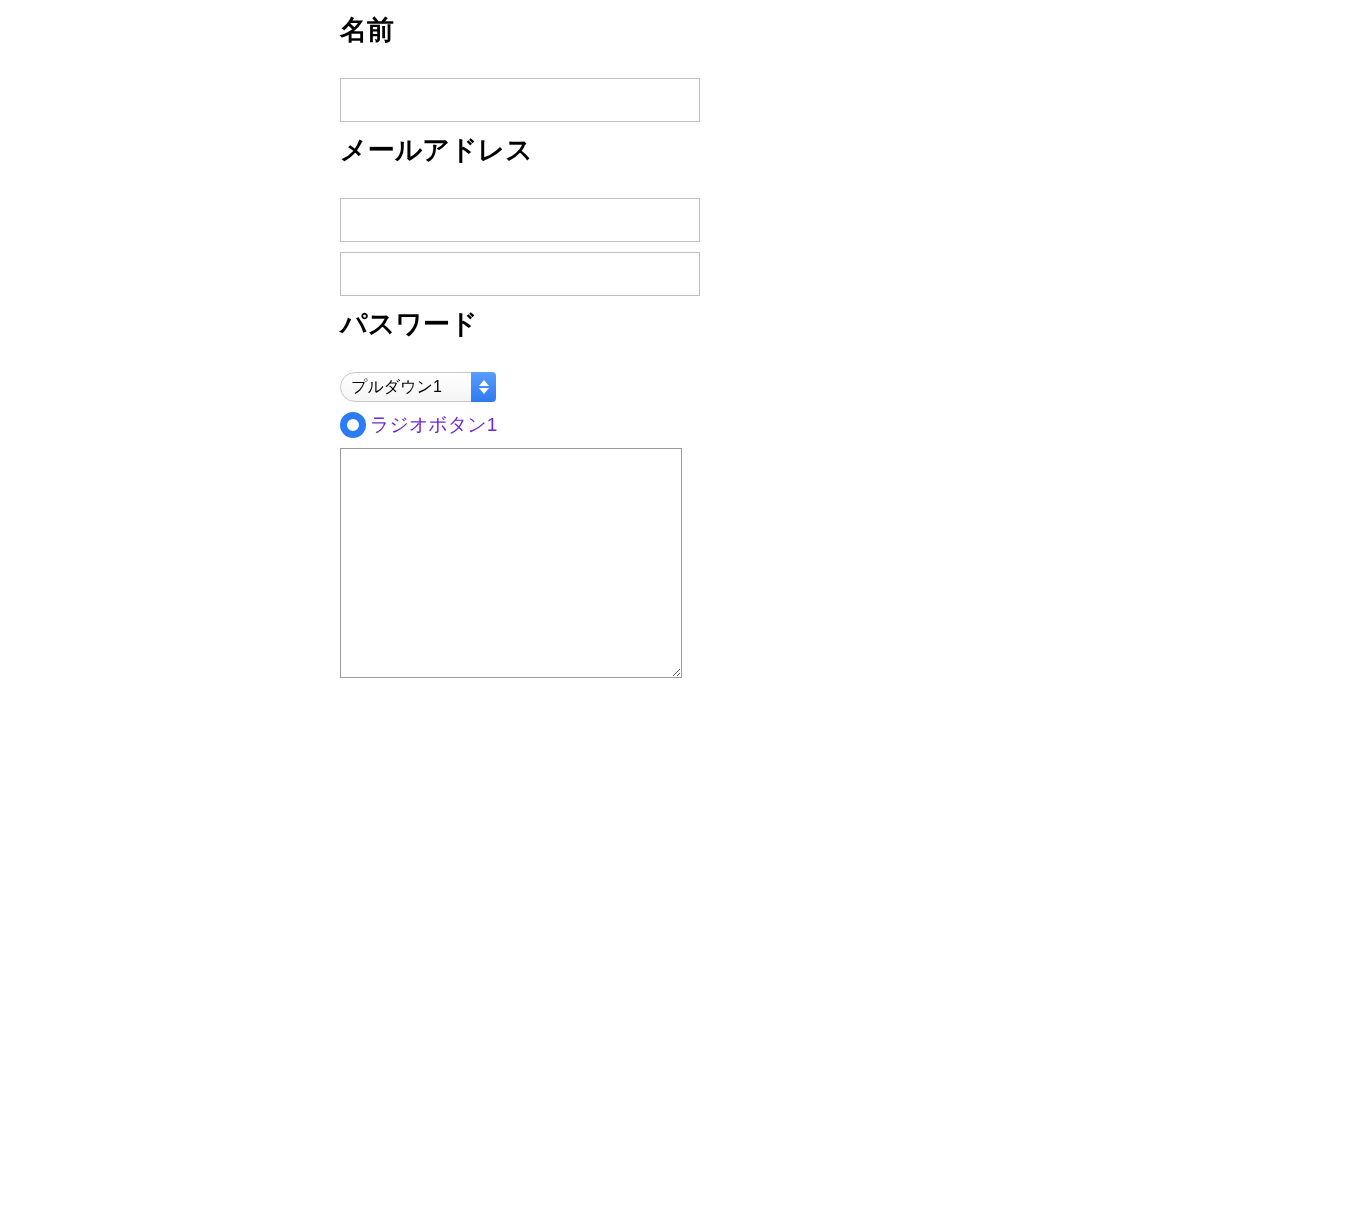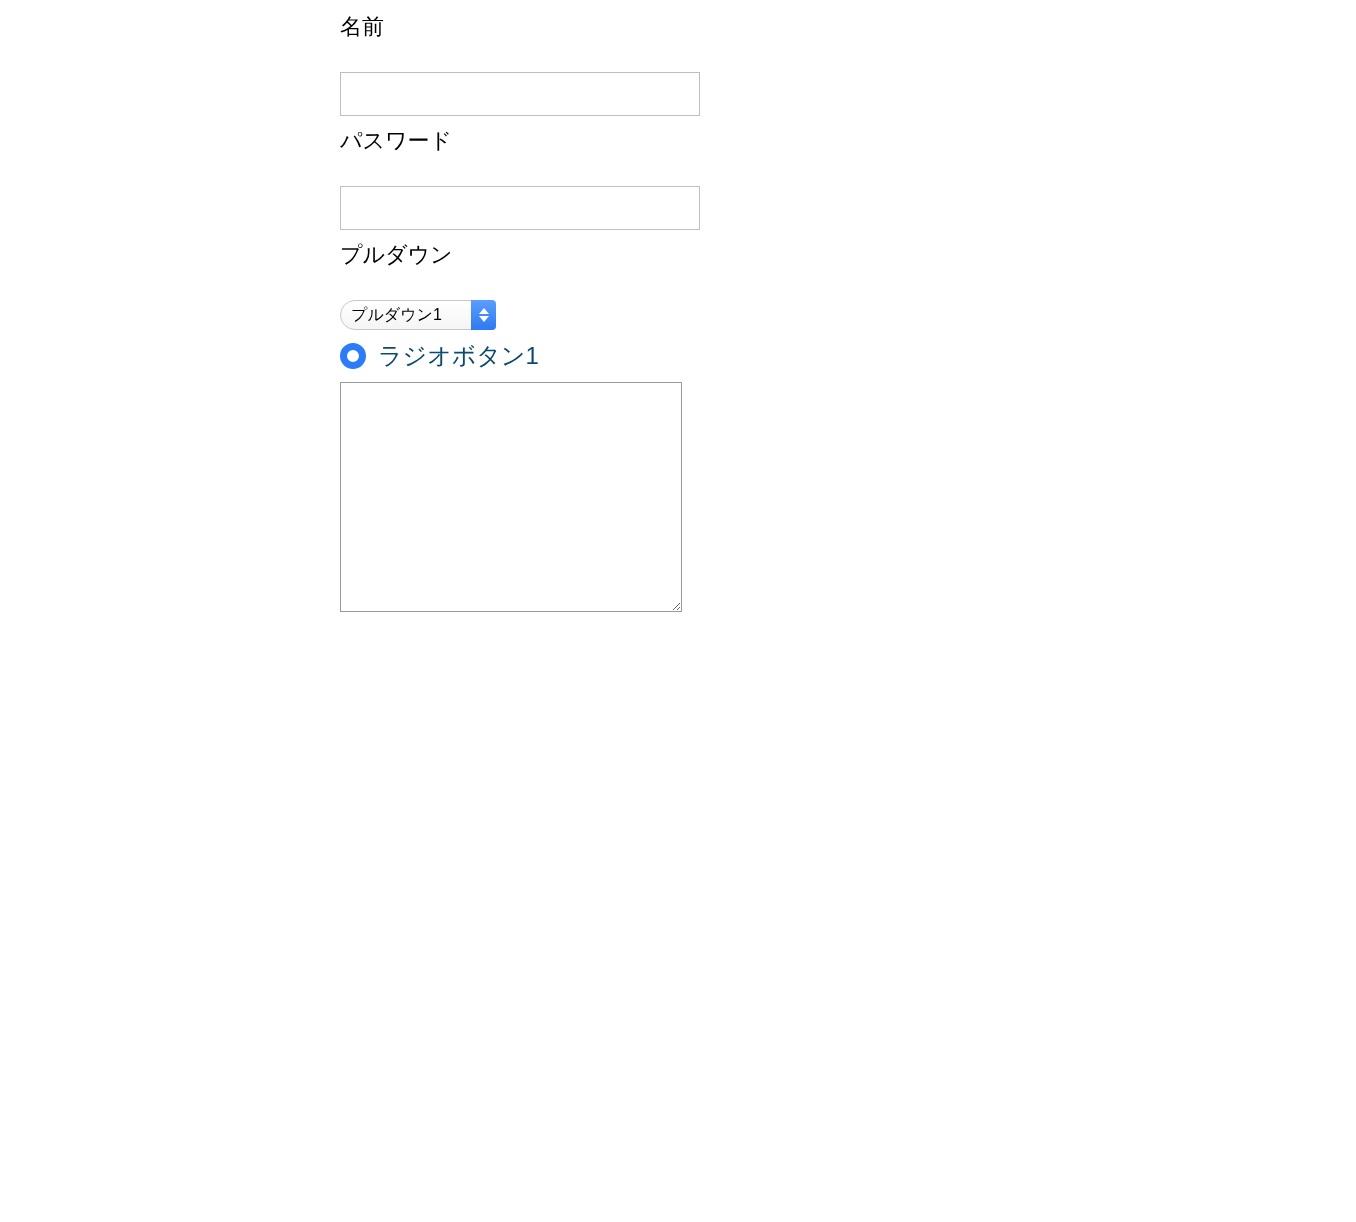--- a/index.html
+++ b/index.html
@@ -11,22 +11,22 @@
       font-family: -apple-system, BlinkMacSystemFont, "Hiragino Kaku Gothic ProN", "Hiragino Sans", Meiryo, sans-serif;
       background: #ffffff;
       color: #000000;
     }
     .container {
       width: 1356px;
       padding-left: 340px;
       padding-top: 12px;
     }
     .field-label {
-      font-size: 22px;
-      font-weight: 400;
+      font-size: 27px;
+      font-weight: 700;
       color: #000;
       margin-top: 28px;
       margin-bottom: 30px;
       display: block;
     }
     .field-label:first-child {
       margin-top: 0;
     }
     .text-input {
       width: 360px;
@@ -79,23 +79,23 @@
     }
     .radio-group {
       display: flex;
       align-items: center;
       gap: 18px;
       margin-top: 0;
     }
     .radio-option {
       display: inline-flex;
       align-items: center;
-      gap: 12px;
-      font-size: 24px;
-      color: #0c4a6e;
+      gap: 4px;
+      font-size: 19px;
+      color: #6d28d9;
       cursor: pointer;
     }
     .radio-circle {
       width: 26px;
       height: 26px;
       border-radius: 50%;
       display: inline-flex;
       align-items: center;
       justify-content: center;
       flex-shrink: 0;
@@ -126,28 +126,31 @@
 </head>
 <body>
 
 <div class="container">
 
   <div class="field-block">
     <label class="field-label">名前</label>
     <input type="text" class="text-input" value="" style="">
   </div>
 
+  <div class="field-block">
+    <label class="field-label">メールアドレス</label>
+    <input type="text" class="text-input" value="" style="">
+  </div>
 
   <div class="field-block">
-    <label class="field-label">パスワード</label>
     <input type="password" class="text-input" value="" style="">
   </div>
 
   <div class="field-block">
-    <label class="field-label">プルダウン</label>
+    <label class="field-label">パスワード</label>
     <div class="select-wrapper">
       <div class="select-box">
         <span>プルダウン1</span>
       </div>
       <div class="select-arrow">
         <svg viewBox="0 0 10 6">
             <polygon points="5,0 10,6 0,6"></polygon>
           </svg>
         <svg viewBox="0 0 10 6" style="margin-top:2px;">
             <polygon points="0,0 10,0 5,6"></polygon>

